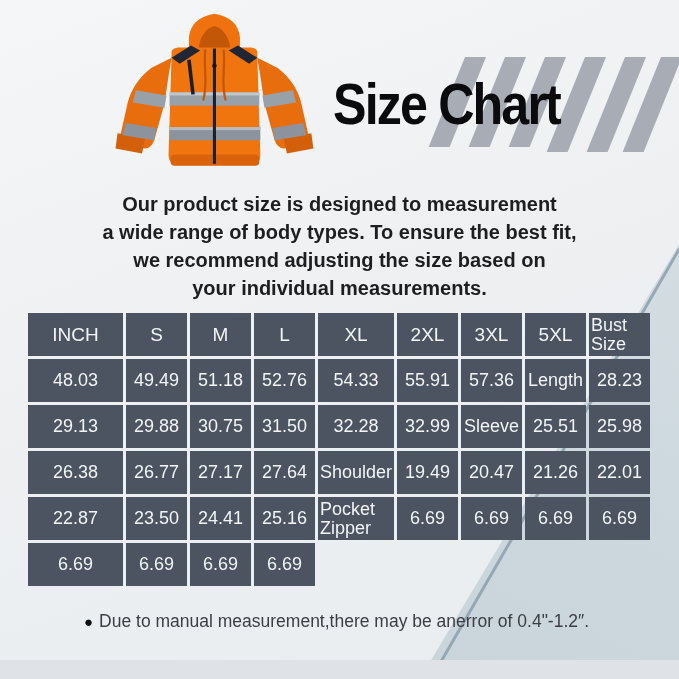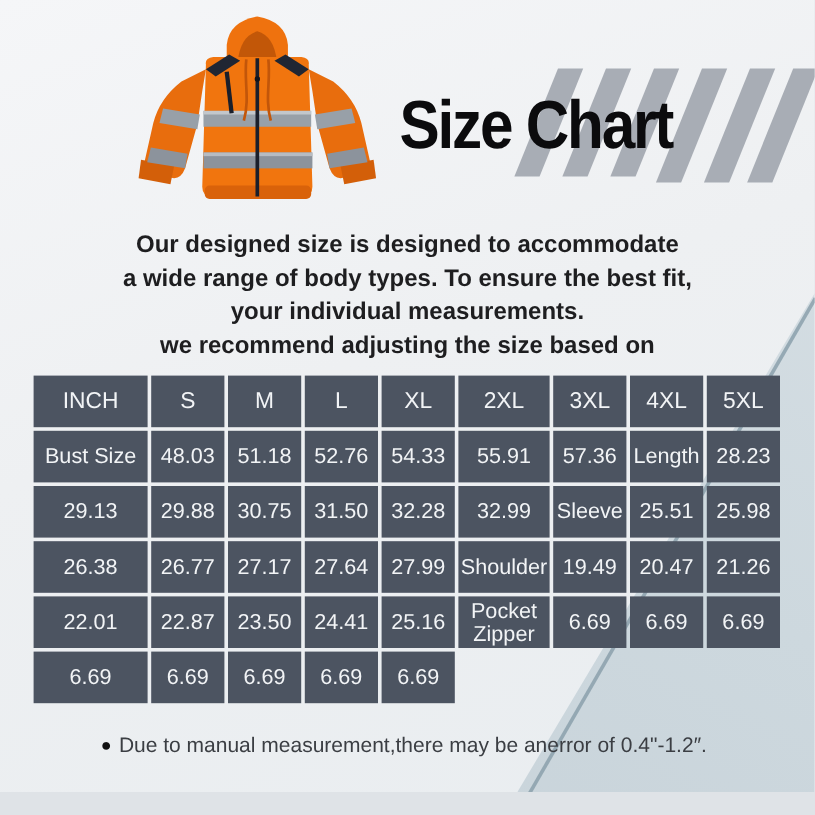--- a/index.html
+++ b/index.html
@@ -43,21 +43,21 @@
     font-size:20px;font-weight:bold;line-height:28px;color:#1e1e20;
   }
   
   .size-table{
     position:absolute;left:28px;top:313px;width:622px;z-index:2;
     display:grid;grid-template-columns:95px repeat(8,1fr);
     gap:3px;grid-auto-rows:43px;
   }
   .size-table .cell{
     background:#4c5461;color:#f2f4f6;display:flex;align-items:center;justify-content:center;
-    font-size:18px;text-align:center;line-height:19px;padding:4px 2px;box-sizing:border-box;
+    font-size:18px;line-height:19px;padding:4px 2px;box-sizing:border-box;
   }
   .size-table .header-cell{font-size:19px;}
   
   .note{
     position:absolute;left:84px;top:611px;z-index:2;display:flex;align-items:center;gap:6px;
     font-size:17.5px;color:#3b3e43;
   }
   .note .bullet{font-size:15px;color:#111;line-height:1;}
 </style>
 </head>
@@ -109,59 +109,58 @@
     <div class="stripe"></div>
     <div class="stripe"></div>
     <div class="stripe"></div>
     <div class="stripe"></div>
     <div class="stripe"></div>
     <div class="stripe"></div>
   </div>
   <h1 class="page-title">Size Chart</h1>
 
   <div class="intro">
-    <div>Our designed size is designed to accommodate</div>
+    <div>Our product size is designed to measurement</div>
     <div>a wide range of body types. To ensure the best fit,</div>
+    <div>we recommend adjusting the size based on</div>
     <div>your individual measurements.</div>
-    <div>we recommend adjusting the size based on</div>
   </div>
 
   <div class="size-table">
       <div class="cell header-cell">INCH</div>
       <div class="cell header-cell">S</div>
       <div class="cell header-cell">M</div>
       <div class="cell header-cell">L</div>
       <div class="cell header-cell">XL</div>
       <div class="cell header-cell">2XL</div>
       <div class="cell header-cell">3XL</div>
-      <div class="cell header-cell">4XL</div>
       <div class="cell header-cell">5XL</div>
       <div class="cell row-label">Bust Size</div>
       <div class="cell value-cell">48.03</div>
+      <div class="cell value-cell">49.49</div>
       <div class="cell value-cell">51.18</div>
       <div class="cell value-cell">52.76</div>
       <div class="cell value-cell">54.33</div>
       <div class="cell value-cell">55.91</div>
       <div class="cell value-cell">57.36</div>
       <div class="cell row-label">Length</div>
       <div class="cell value-cell">28.23</div>
       <div class="cell value-cell">29.13</div>
       <div class="cell value-cell">29.88</div>
       <div class="cell value-cell">30.75</div>
       <div class="cell value-cell">31.50</div>
       <div class="cell value-cell">32.28</div>
       <div class="cell value-cell">32.99</div>
       <div class="cell row-label">Sleeve</div>
       <div class="cell value-cell">25.51</div>
       <div class="cell value-cell">25.98</div>
       <div class="cell value-cell">26.38</div>
       <div class="cell value-cell">26.77</div>
       <div class="cell value-cell">27.17</div>
       <div class="cell value-cell">27.64</div>
-      <div class="cell value-cell">27.99</div>
       <div class="cell row-label">Shoulder</div>
       <div class="cell value-cell">19.49</div>
       <div class="cell value-cell">20.47</div>
       <div class="cell value-cell">21.26</div>
       <div class="cell value-cell">22.01</div>
       <div class="cell value-cell">22.87</div>
       <div class="cell value-cell">23.50</div>
       <div class="cell value-cell">24.41</div>
       <div class="cell value-cell">25.16</div>
       <div class="cell row-label">Pocket Zipper</div>

